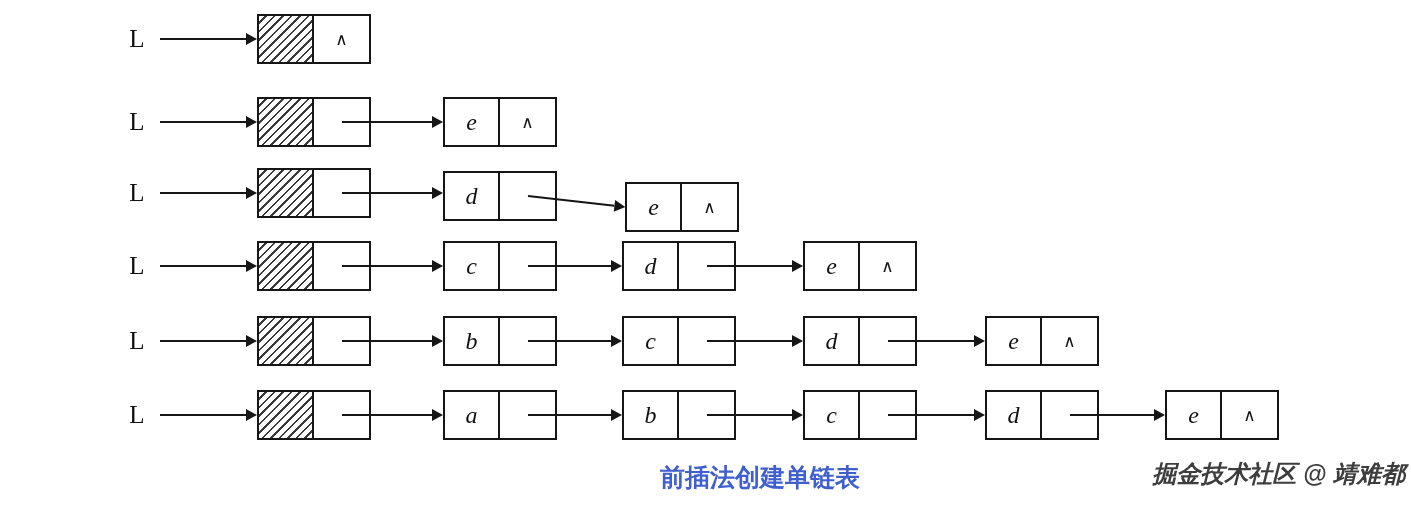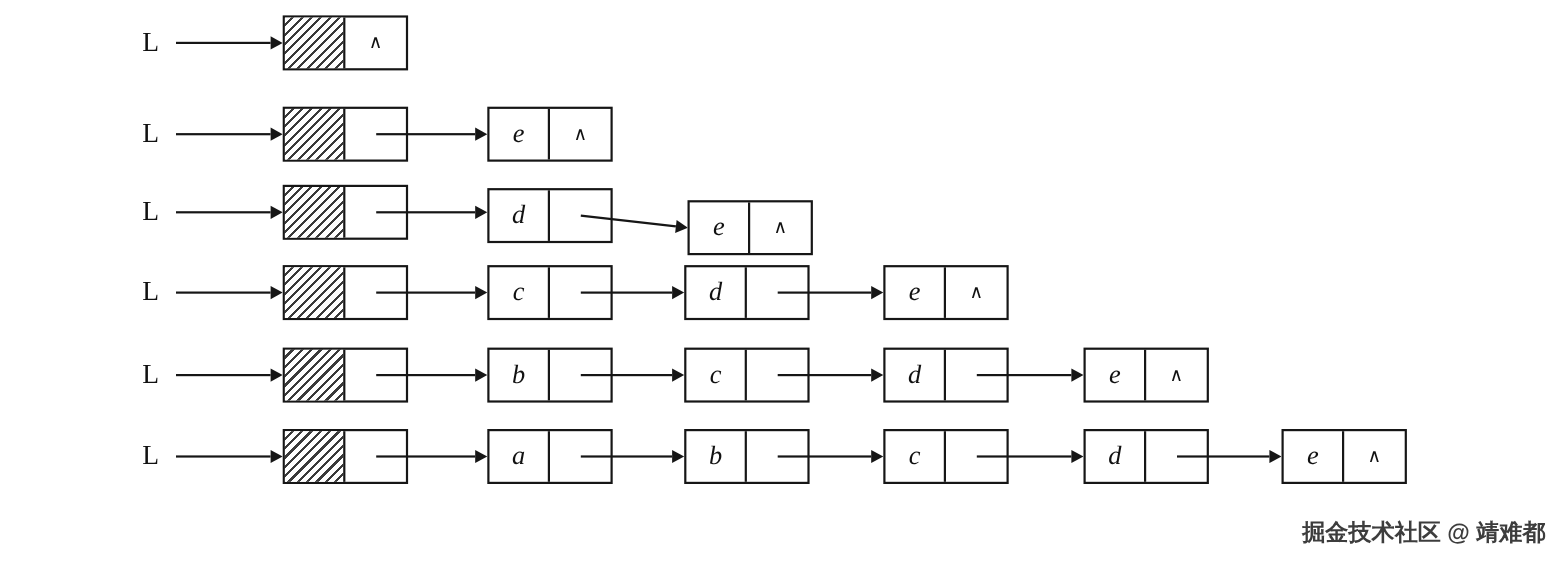--- a/index.html
+++ b/index.html
@@ -72,27 +72,28 @@
     top: 461px;
     width: 720px;
     text-align: center;
     font-family: "Liberation Sans", sans-serif;
     font-size: 25px;
     font-weight: 600;
     color: #3f5fce;
   }
   .watermark {
     position: absolute;
-    top: 470px;
+    top: 458px;
     right: 6px;
     font-family: "Liberation Sans", sans-serif;
-    font-size: 21px;
+    font-size: 24px;
     font-weight: 700;
     color: #3d3d3d;
     text-shadow: 0 0 3px #ffffff, 0 1px 2px #ffffff;
+    font-style: italic;
   }
 </style>
 </head>
 <body>
 
 <div class="canvas">
 
   <div>
     <div class="lbl" style="left:120px;top:26px">L</div>
     <div class="arrow" style="left:160px;top:38px;width:86px"></div>
@@ -227,15 +228,16 @@
     </div>
     <div class="arrow" style="left:1070px;top:414px;width:84px"></div>
     <div class="node" style="left:1165px;top:390px">
       <div class="cell first data-cell">e</div>
       <div class="cell">
         <span class="null-sym">∧</span>
       </div>
     </div>
   </div>
 
+  <div class="caption">前插法创建单链表</div>
   <div class="watermark">掘金技术社区 @ 靖难都</div>
 
 </div>
 
 </body></html>

